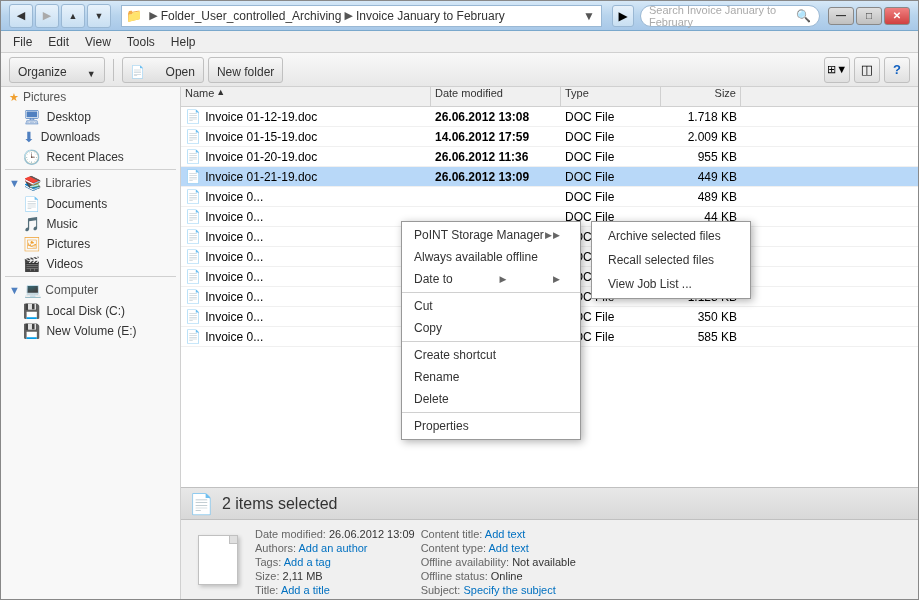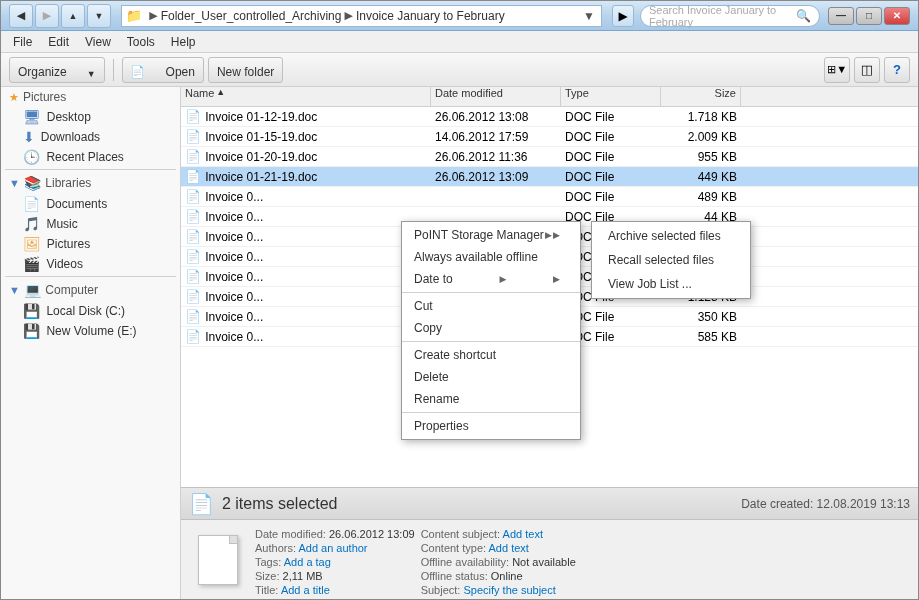--- a/index.html
+++ b/index.html
@@ -159,21 +159,21 @@
     .file-row {
       display: flex;
       height: 20px;
       align-items: center;
       border-bottom: 1px solid #f0f0f0;
       cursor: pointer;
     }
     .file-row.selected { background: #b8d8f8; }
     .file-cell { padding: 0 4px; font-size: 12px; overflow: hidden; text-overflow: ellipsis; white-space: nowrap; }
     .file-name-cell { width: 250px; display: flex; align-items: center; gap: 4px; }
-    .file-date-cell { width: 130px; }
+    .file-date-cell { width: 130px; font-weight: bold; }
     .file-type-cell { width: 100px; }
     .file-size-cell { width: 80px; text-align: right; }
     .file-icon { font-size: 13px; color: #6080c0; }
 
     
     .statusbar {
       height: 32px;
       background: linear-gradient(to bottom, #e8e8e8, #d8d8d8);
       border-top: 1px solid #c0c0c0;
       display: flex;
@@ -542,21 +542,20 @@
             </div>
           <div class="file-cell file-date-cell">6.2012 11:58</div>
           <div class="file-cell file-type-cell">DOC File</div>
           <div class="file-cell file-size-cell">585 KB</div>
         </div>
       </div>
 
       <div class="statusbar">
         <span class="status-item-icon">📄</span>
         <span class="status-text">2 items selected</span>
-        <span class="status-right">Date created: 12.08.2019 13:13</span>
       </div>
 
       <div class="preview-panel">
         <div class="preview-icon-area">
           <div class="preview-doc-icon">
             <div class="preview-doc-corner"></div>
           </div>
         </div>
         <div class="preview-info">
           <div class="preview-col">
@@ -576,21 +575,21 @@
               <span class="preview-label">Size:</span>
               <span>2,11 MB</span>
             </div>
             <div class="preview-field">
               <span class="preview-label">Title:</span>
               <span class="preview-link">Add a title</span>
             </div>
           </div>
           <div class="preview-col">
             <div class="preview-field">
-              <span class="preview-label">Content subject:</span>
+              <span class="preview-label">Content title:</span>
               <span class="preview-link">Add text</span>
             </div>
             <div class="preview-field">
               <span class="preview-label">Content type:</span>
               <span class="preview-link">Add text</span>
             </div>
             <div class="preview-field">
               <span class="preview-label">Offline availability:</span>
               <span>Not available</span>
             </div>
@@ -627,24 +626,24 @@
         <span>Cut</span>
       </div>
       <div class="ctx-item">
         <span>Copy</span>
       </div>
       <div class="ctx-separator"></div>
       <div class="ctx-item">
         <span>Create shortcut</span>
       </div>
       <div class="ctx-item">
+        <span>Rename</span>
+      </div>
+      <div class="ctx-item">
         <span>Delete</span>
-      </div>
-      <div class="ctx-item">
-        <span>Rename</span>
       </div>
       <div class="ctx-separator"></div>
       <div class="ctx-item">
         <span>Properties</span>
       </div>
     </div>
 
     <div class="submenu" style="left: 590px; top: 220px;">
       <div class="sub-item">Archive selected files</div>
       <div class="sub-item">Recall selected files</div>

